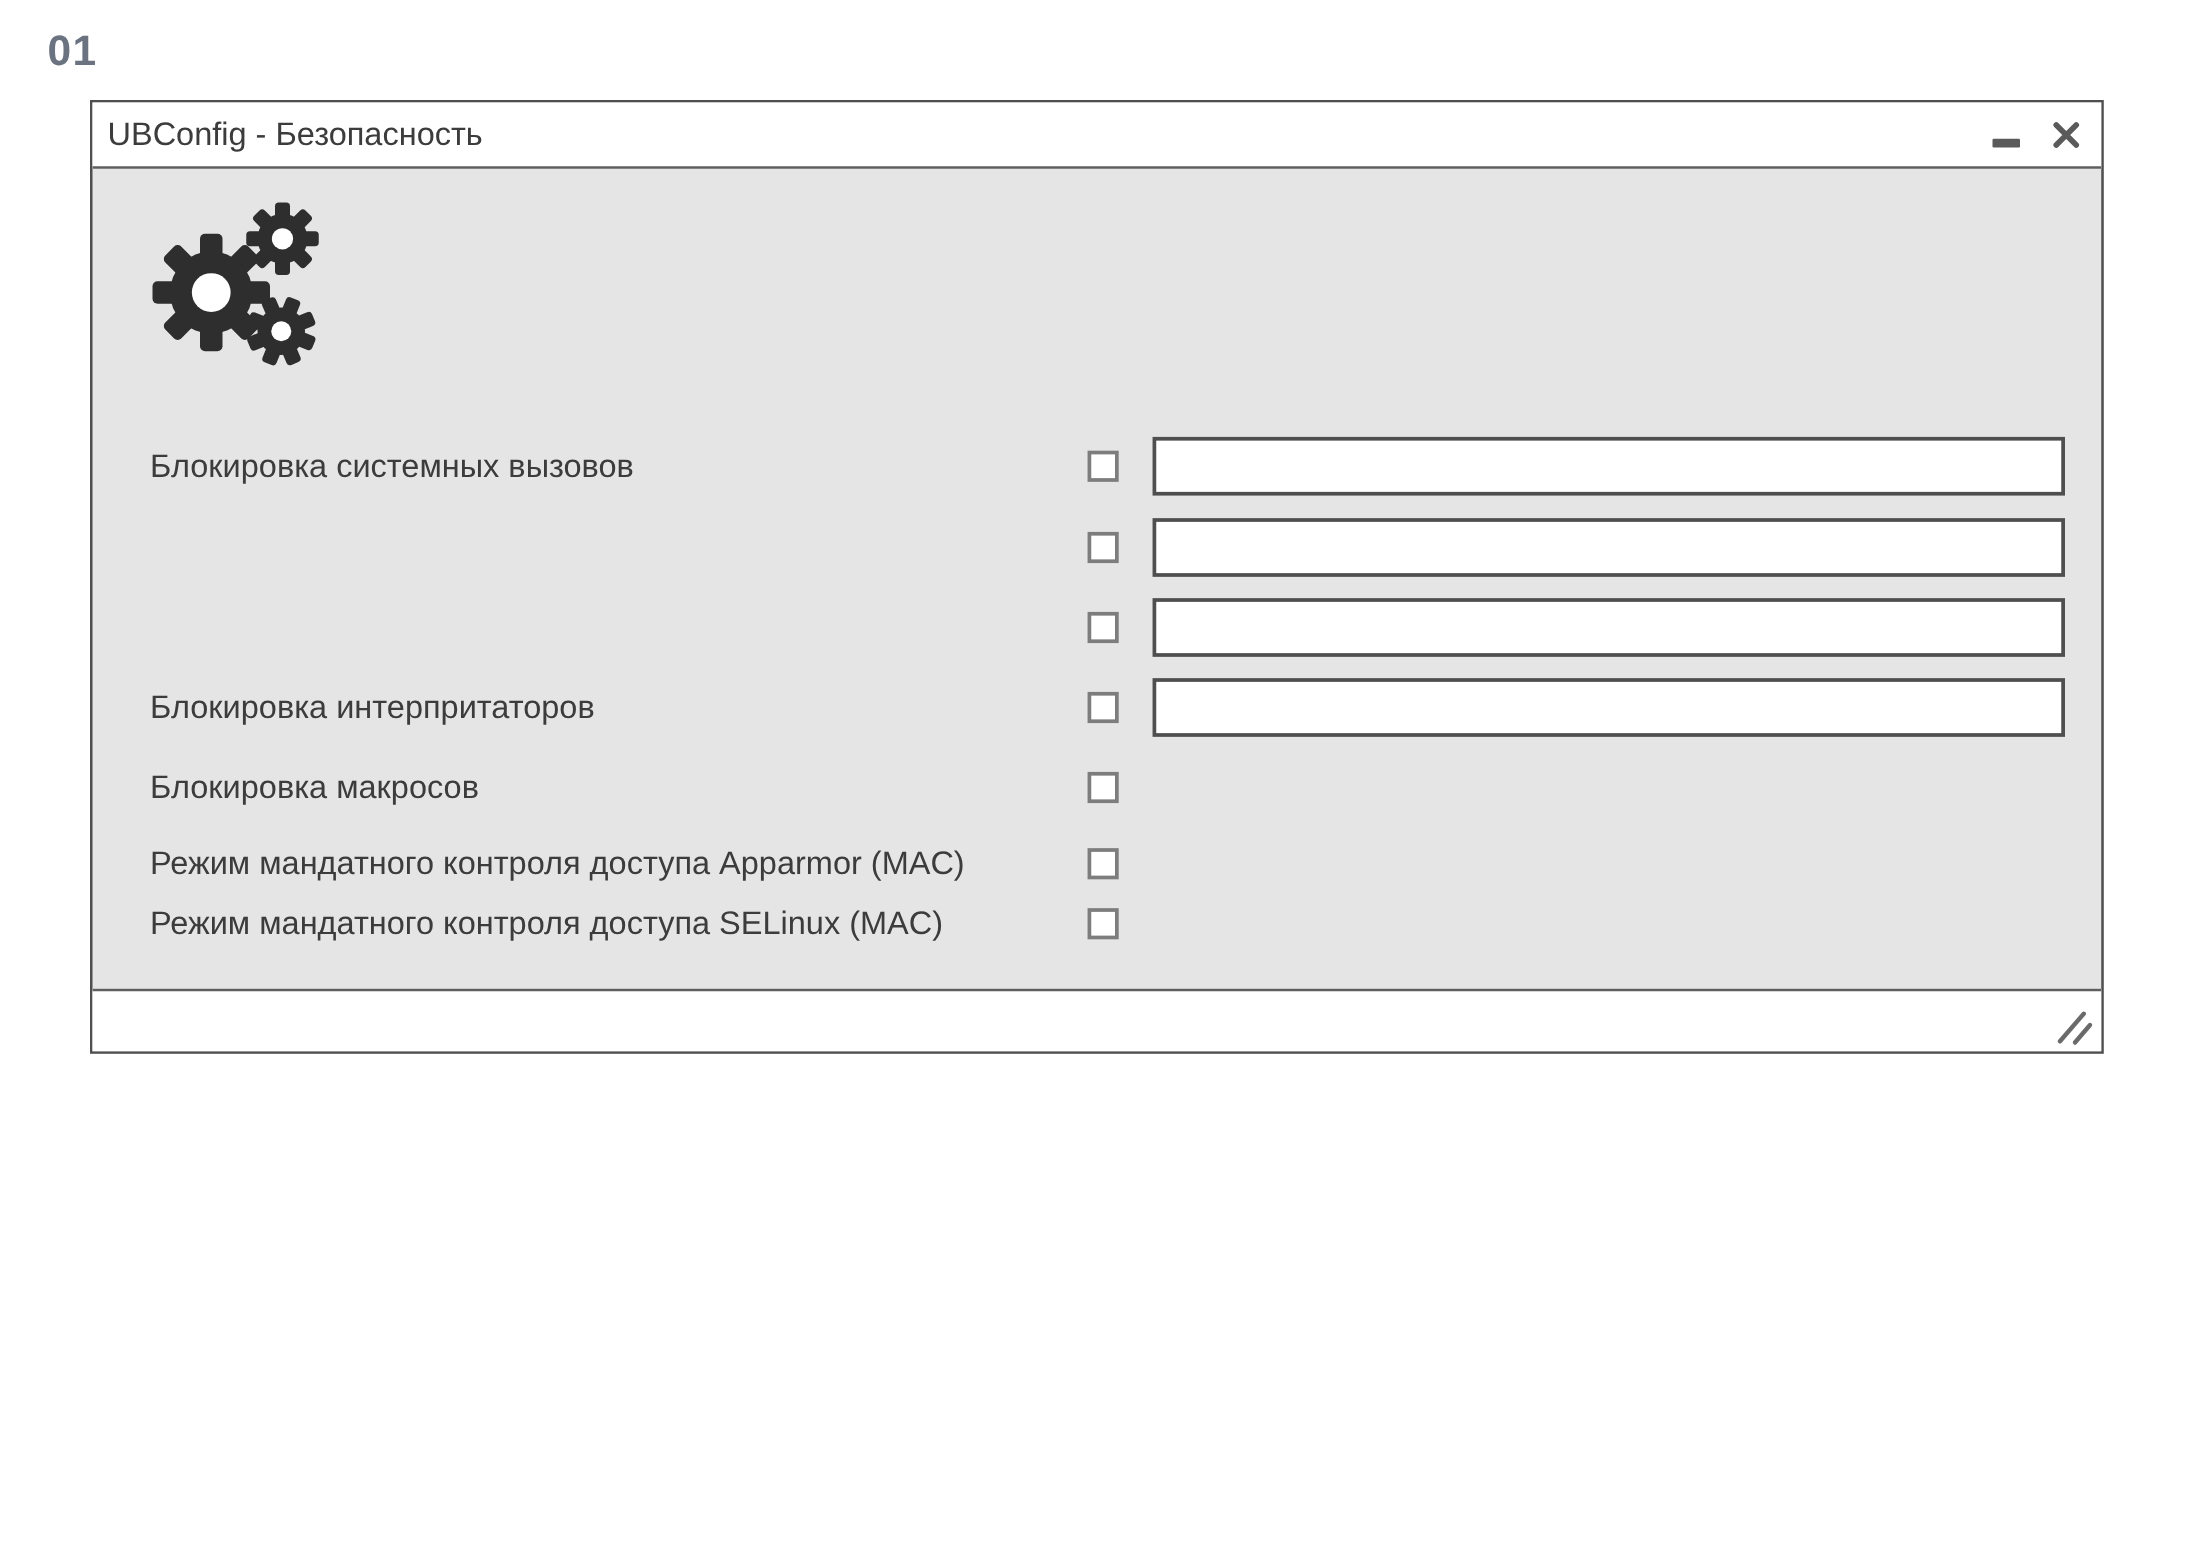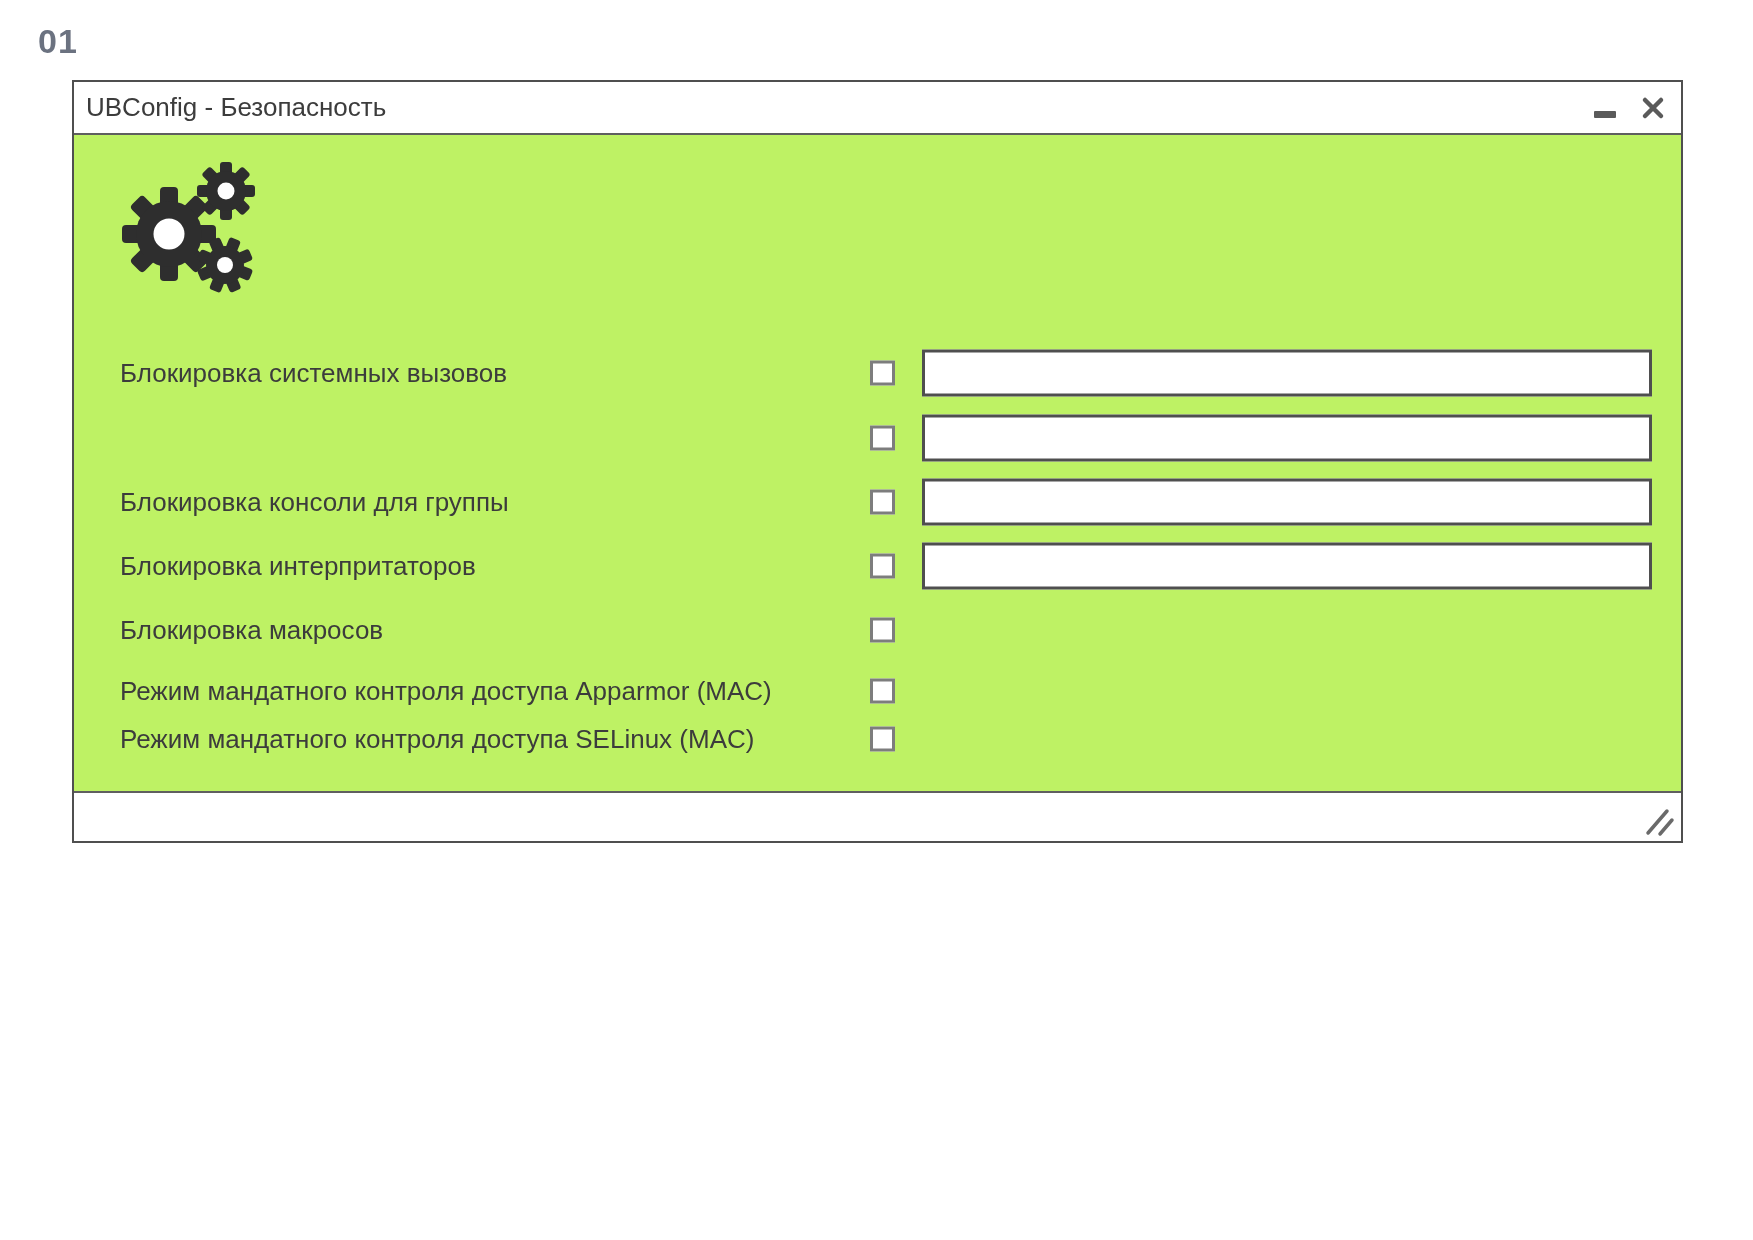--- a/index.html
+++ b/index.html
@@ -26,21 +26,21 @@
     letter-spacing: 1px;
   }
   
   .window {
     position: absolute;
     left: 72px;
     top: 80px;
     width: 1611px;
     height: 763px;
     border: 2px solid #4f4f4f;
-    background: #bef264;
+    background: #e5e5e5;
   }
   .titlebar {
     position: absolute;
     left: 0; right: 0; top: 0;
     height: 53px;
     border-bottom: 2px solid #5f5f5f;
     display: flex;
     align-items: center;
     justify-content: space-between;
     padding: 0 16px 0 12px;
@@ -232,21 +232,20 @@
         <div class="row" style="top: 267px;">
     <span class="row-label">Блокировка системных вызовов</span>
     <span class="checkbox" role="checkbox" aria-checked="false"></span>
     <input class="field" type="text" style="">
   </div>
         <div class="row" style="top: 332px;">
     <span class="checkbox" role="checkbox" aria-checked="false"></span>
     <input class="field" type="text" style="">
   </div>
         <div class="row" style="top: 396px;">
-    <span class="row-label">Блокировка консоли для группы</span>
     <span class="checkbox" role="checkbox" aria-checked="false"></span>
     <input class="field" type="text" style="">
   </div>
         <div class="row" style="top: 460px;">
     <span class="row-label">Блокировка интерпритаторов</span>
     <span class="checkbox" role="checkbox" aria-checked="false"></span>
     <input class="field" type="text" style="">
   </div>
         <div class="row" style="top: 524px;">
     <span class="row-label">Блокировка макросов</span>

